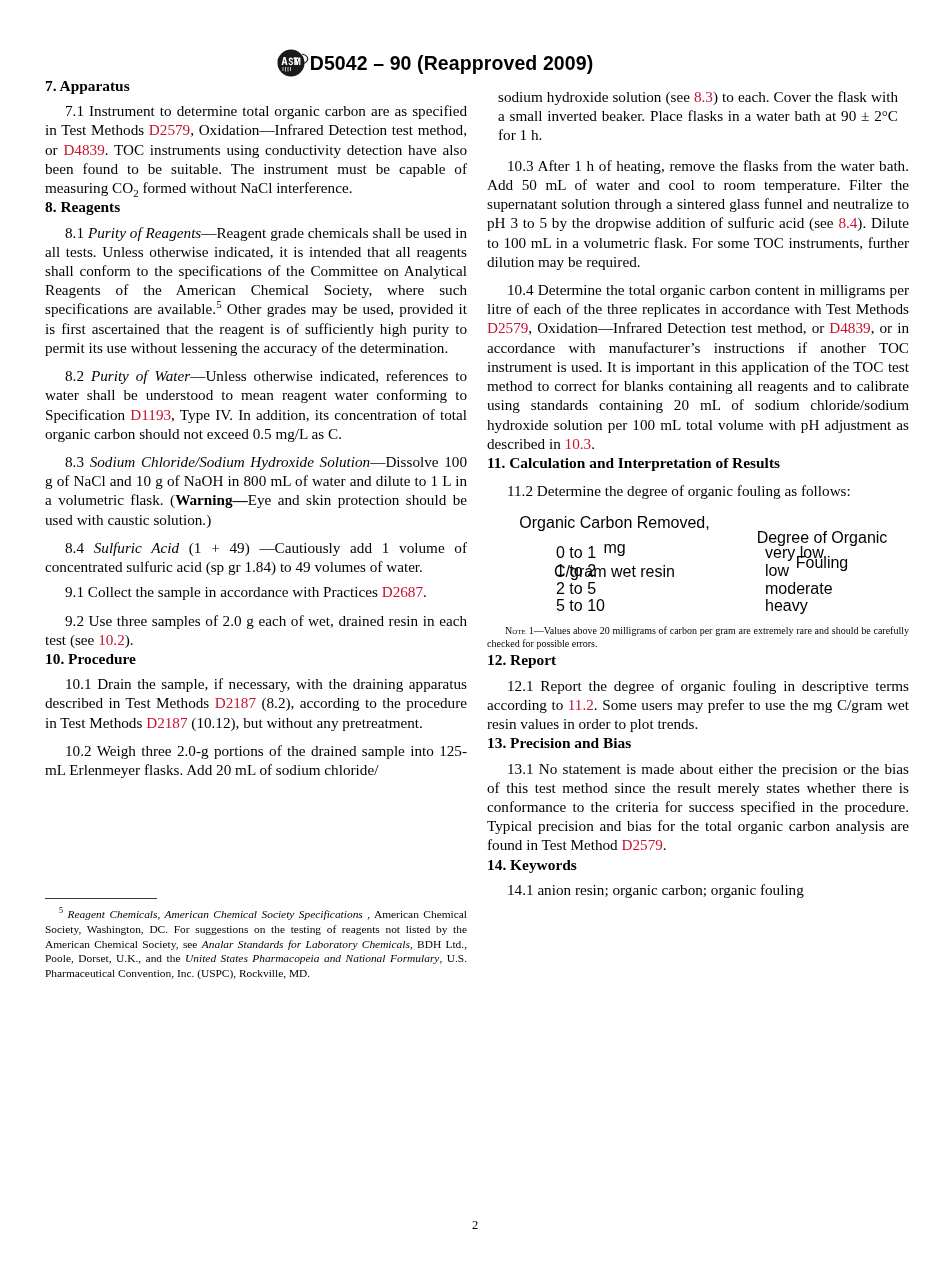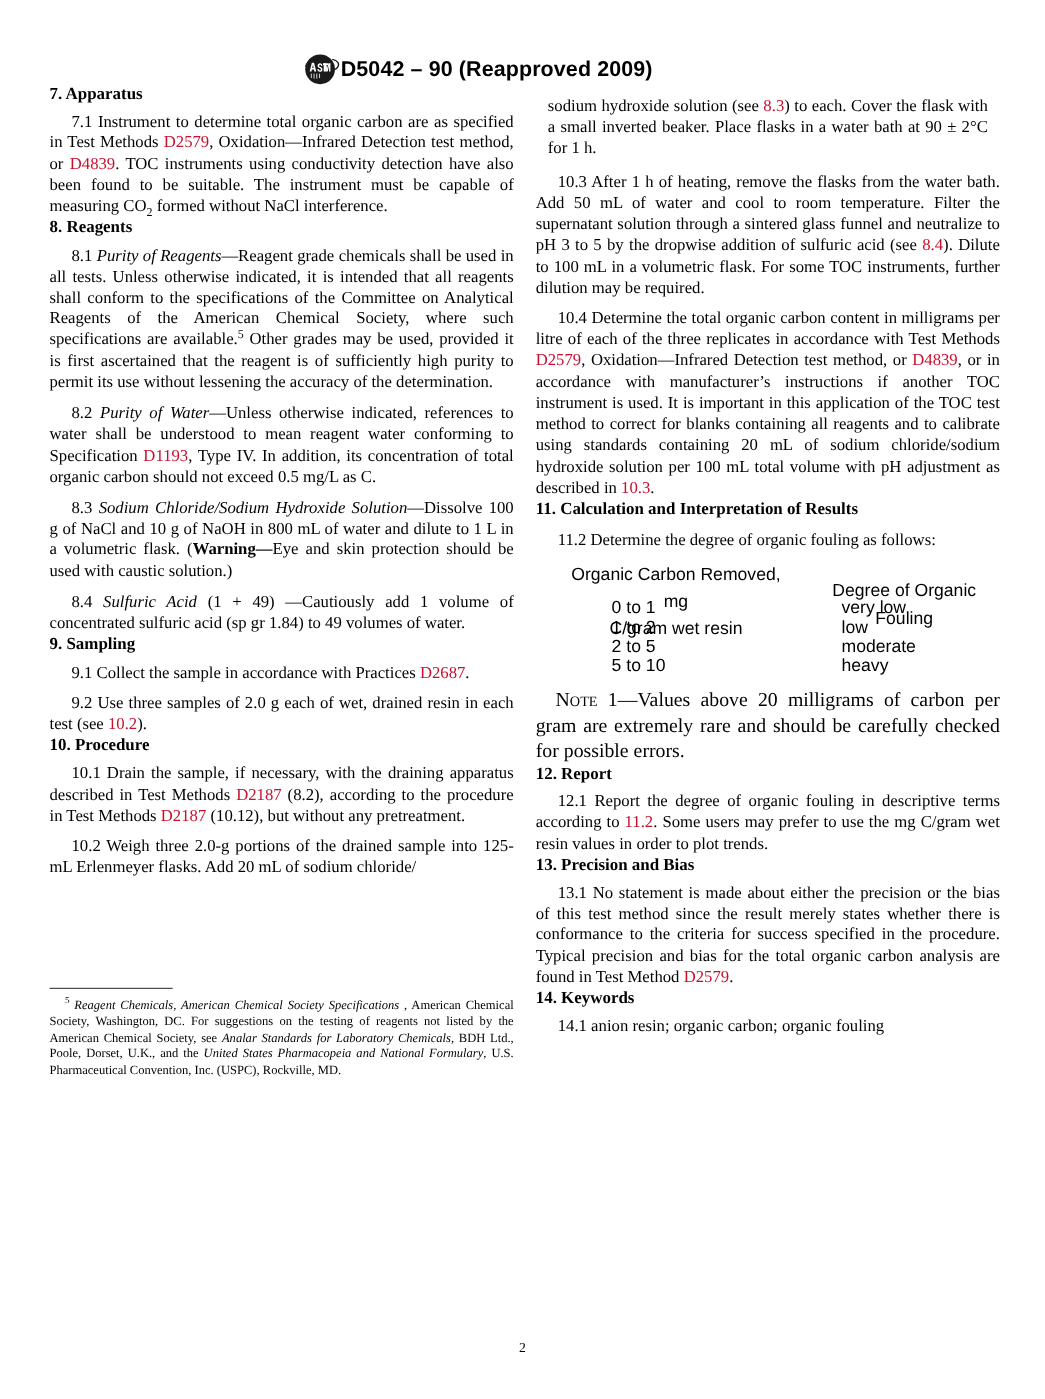--- a/index.html
+++ b/index.html
@@ -166,21 +166,21 @@
     top: 0;
   }
   .ft-deg {
     position: absolute;
     left: 278px;
     top: 0;
   }
 
   .note {
     margin: 13px 0 0 0;
-    font-size: 18px;
+    font-size: 10px;
     line-height: 1.28;
     text-indent: 18px;
     text-align: justify;
   }
   .smallcaps {
     font-variant: small-caps;
   }
 
   
   .page-number {
@@ -225,21 +225,20 @@
 
     <h2 class="sec sec-sp">8.  Reagents</h2>
     <p class="para first">8.1 <span class="it">Purity of Reagents</span>—Reagent grade chemicals shall be used in all tests. Unless otherwise indicated, it is intended that all reagents shall conform to the specifications of the Committee on Analytical Reagents of the American Chemical Society, where such specifications are available.<sup class="fn">5</sup> Other grades may be used, provided it is first ascertained that the reagent is of sufficiently high purity to permit its use without lessening the accuracy of the determination.</p>
 
     <p class="para gap">8.2 <span class="it">Purity of Water</span>—Unless otherwise indicated, references to water shall be understood to mean reagent water conforming to Specification <span class="ref">D1193</span>, Type IV. In addition, its concentration of total organic carbon should not exceed 0.5 mg/L as C.</p>
 
     <p class="para gap">8.3 <span class="it">Sodium Chloride/Sodium Hydroxide Solution</span>—Dissolve 100 g of NaCl and 10 g of NaOH in 800 mL of water and dilute to 1 L in a volumetric flask. (<span class="bd">Warning—</span>Eye and skin protection should be used with caustic solution.)</p>
 
     <p class="para gap">8.4 <span class="it">Sulfuric Acid</span> (1 + 49) —Cautiously add 1 volume of concentrated sulfuric acid (sp gr 1.84) to 49 volumes of water.</p>
 
-    <h2 class="sec sec-sp">9.  Sampling</h2>
     <p class="para first">9.1 Collect the sample in accordance with Practices <span class="ref">D2687</span>.</p>
     <p class="para gap">9.2 Use three samples of 2.0 g each of wet, drained resin in each test (see <span class="ref">10.2</span>).</p>
 
     <h2 class="sec sec-sp">10.  Procedure</h2>
     <p class="para first">10.1 Drain the sample, if necessary, with the draining apparatus described in Test Methods <span class="ref">D2187</span> (8.2), according to the procedure in Test Methods <span class="ref">D2187</span> (10.12), but without any pretreatment.</p>
 
     <p class="para gap">10.2 Weigh three 2.0-g portions of the drained sample into 125-mL Erlenmeyer flasks. Add 20 mL of sodium chloride/</p>
   </div>
 
   <div class="footnote-wrap">

